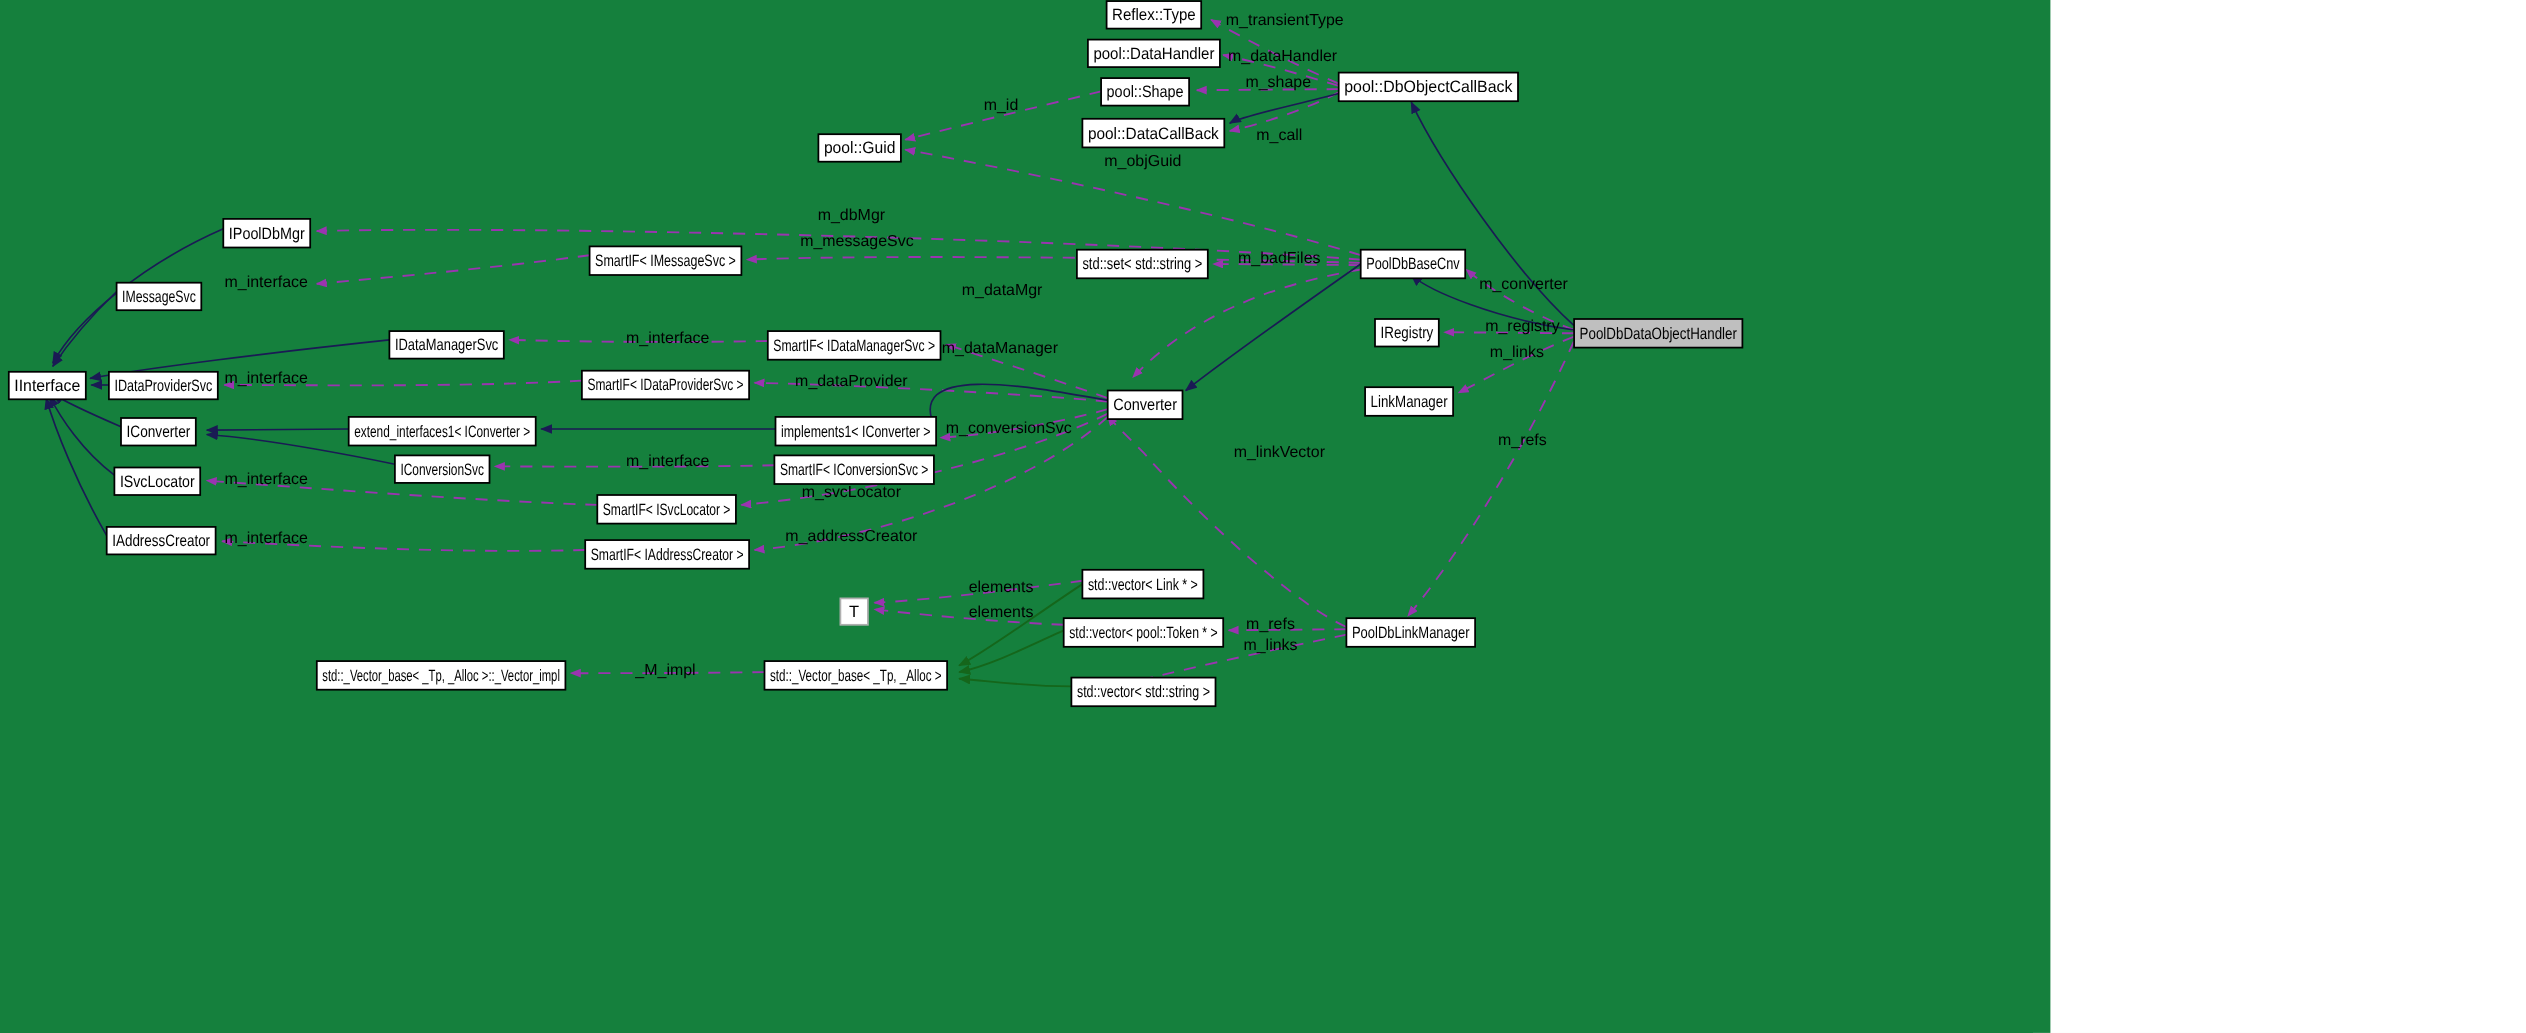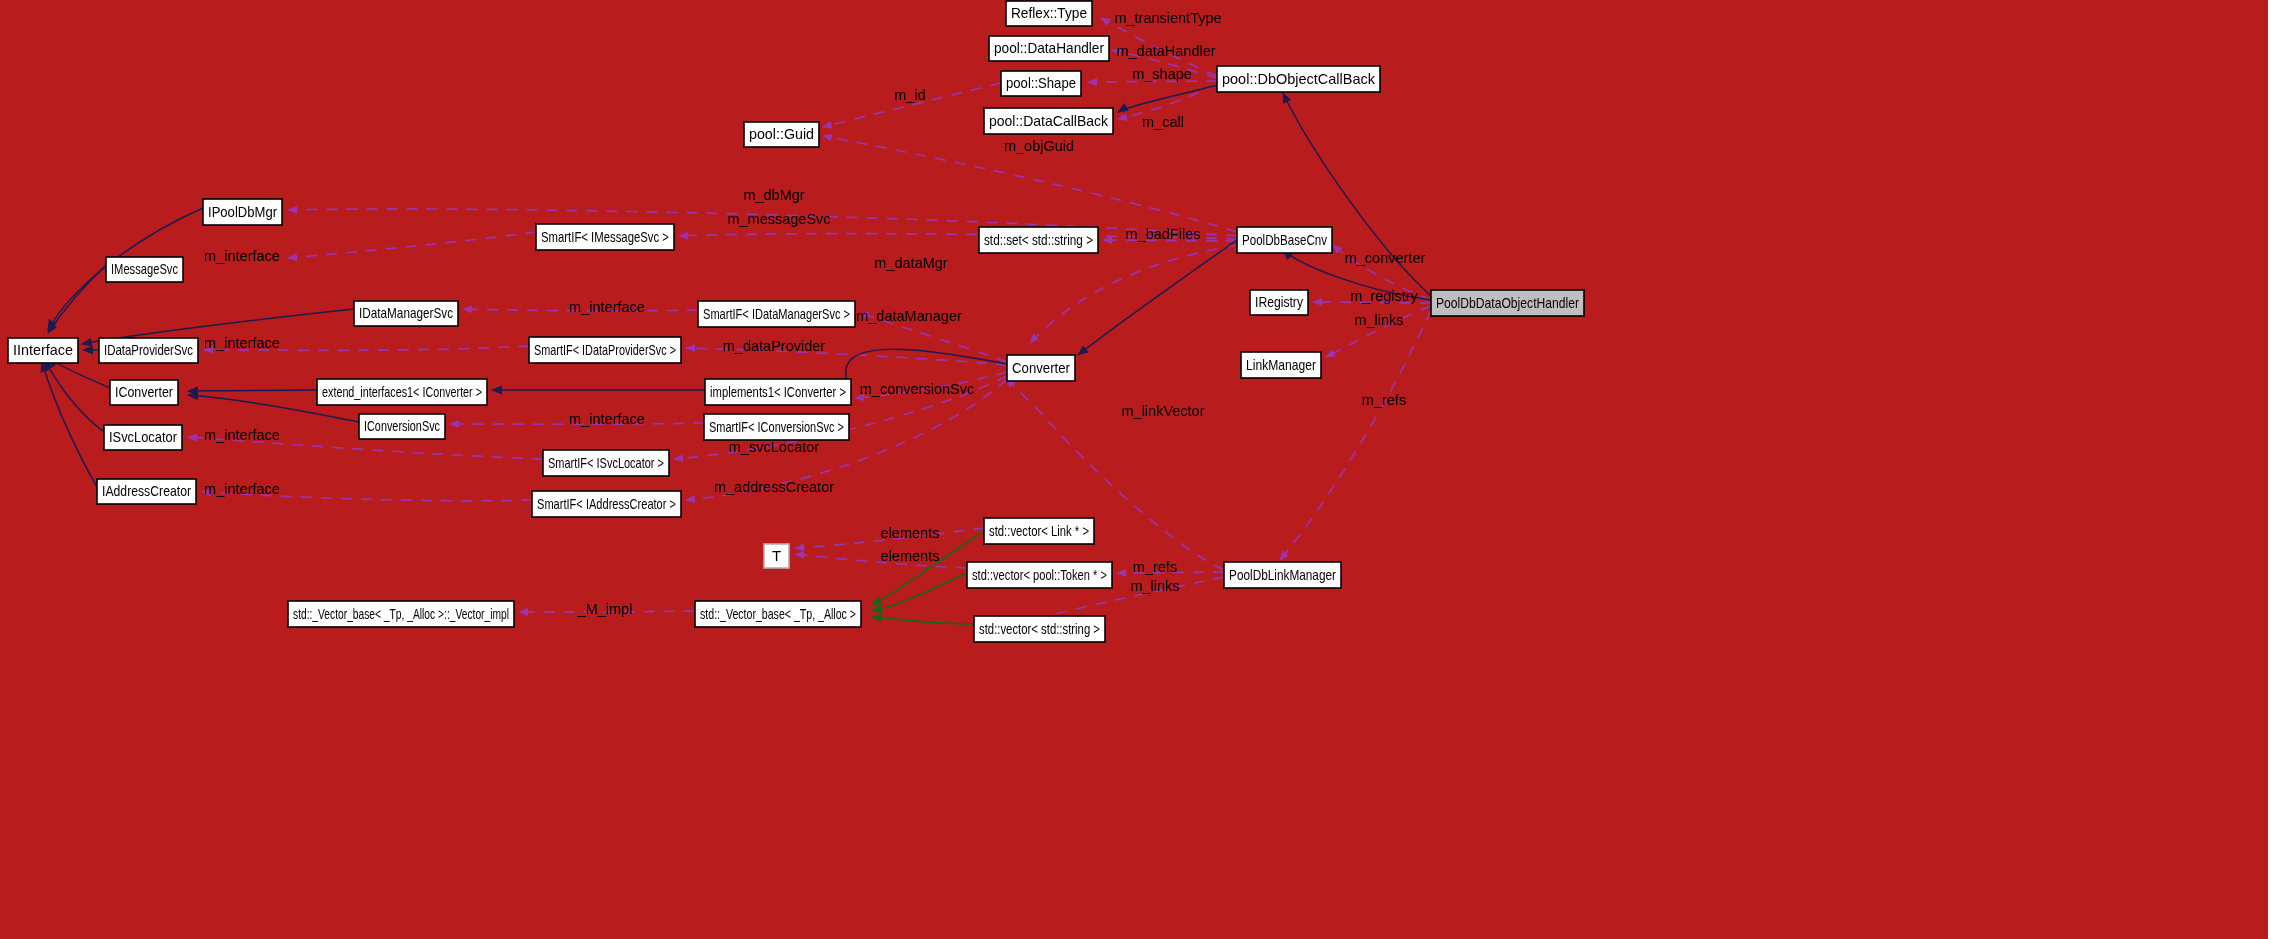--- a/index.html
+++ b/index.html
@@ -5,23 +5,23 @@
   html, body {
     margin: 0;
     padding: 0;
     background: #ffffff;
   }
   body {
     font-family: "Liberation Sans", sans-serif;
   }
   #diagram-root {
     position: relative;
-    width: 2268px;
+    width: 1864px;
     height: 939px;
-    background: #b91c1c;
+    background: #15803d;
     overflow: hidden;
   }
   svg#graph {
     position: absolute;
     top: 0;
     left: 0;
     width: 2296px;
     height: 939px;
   }
   .node-box {

